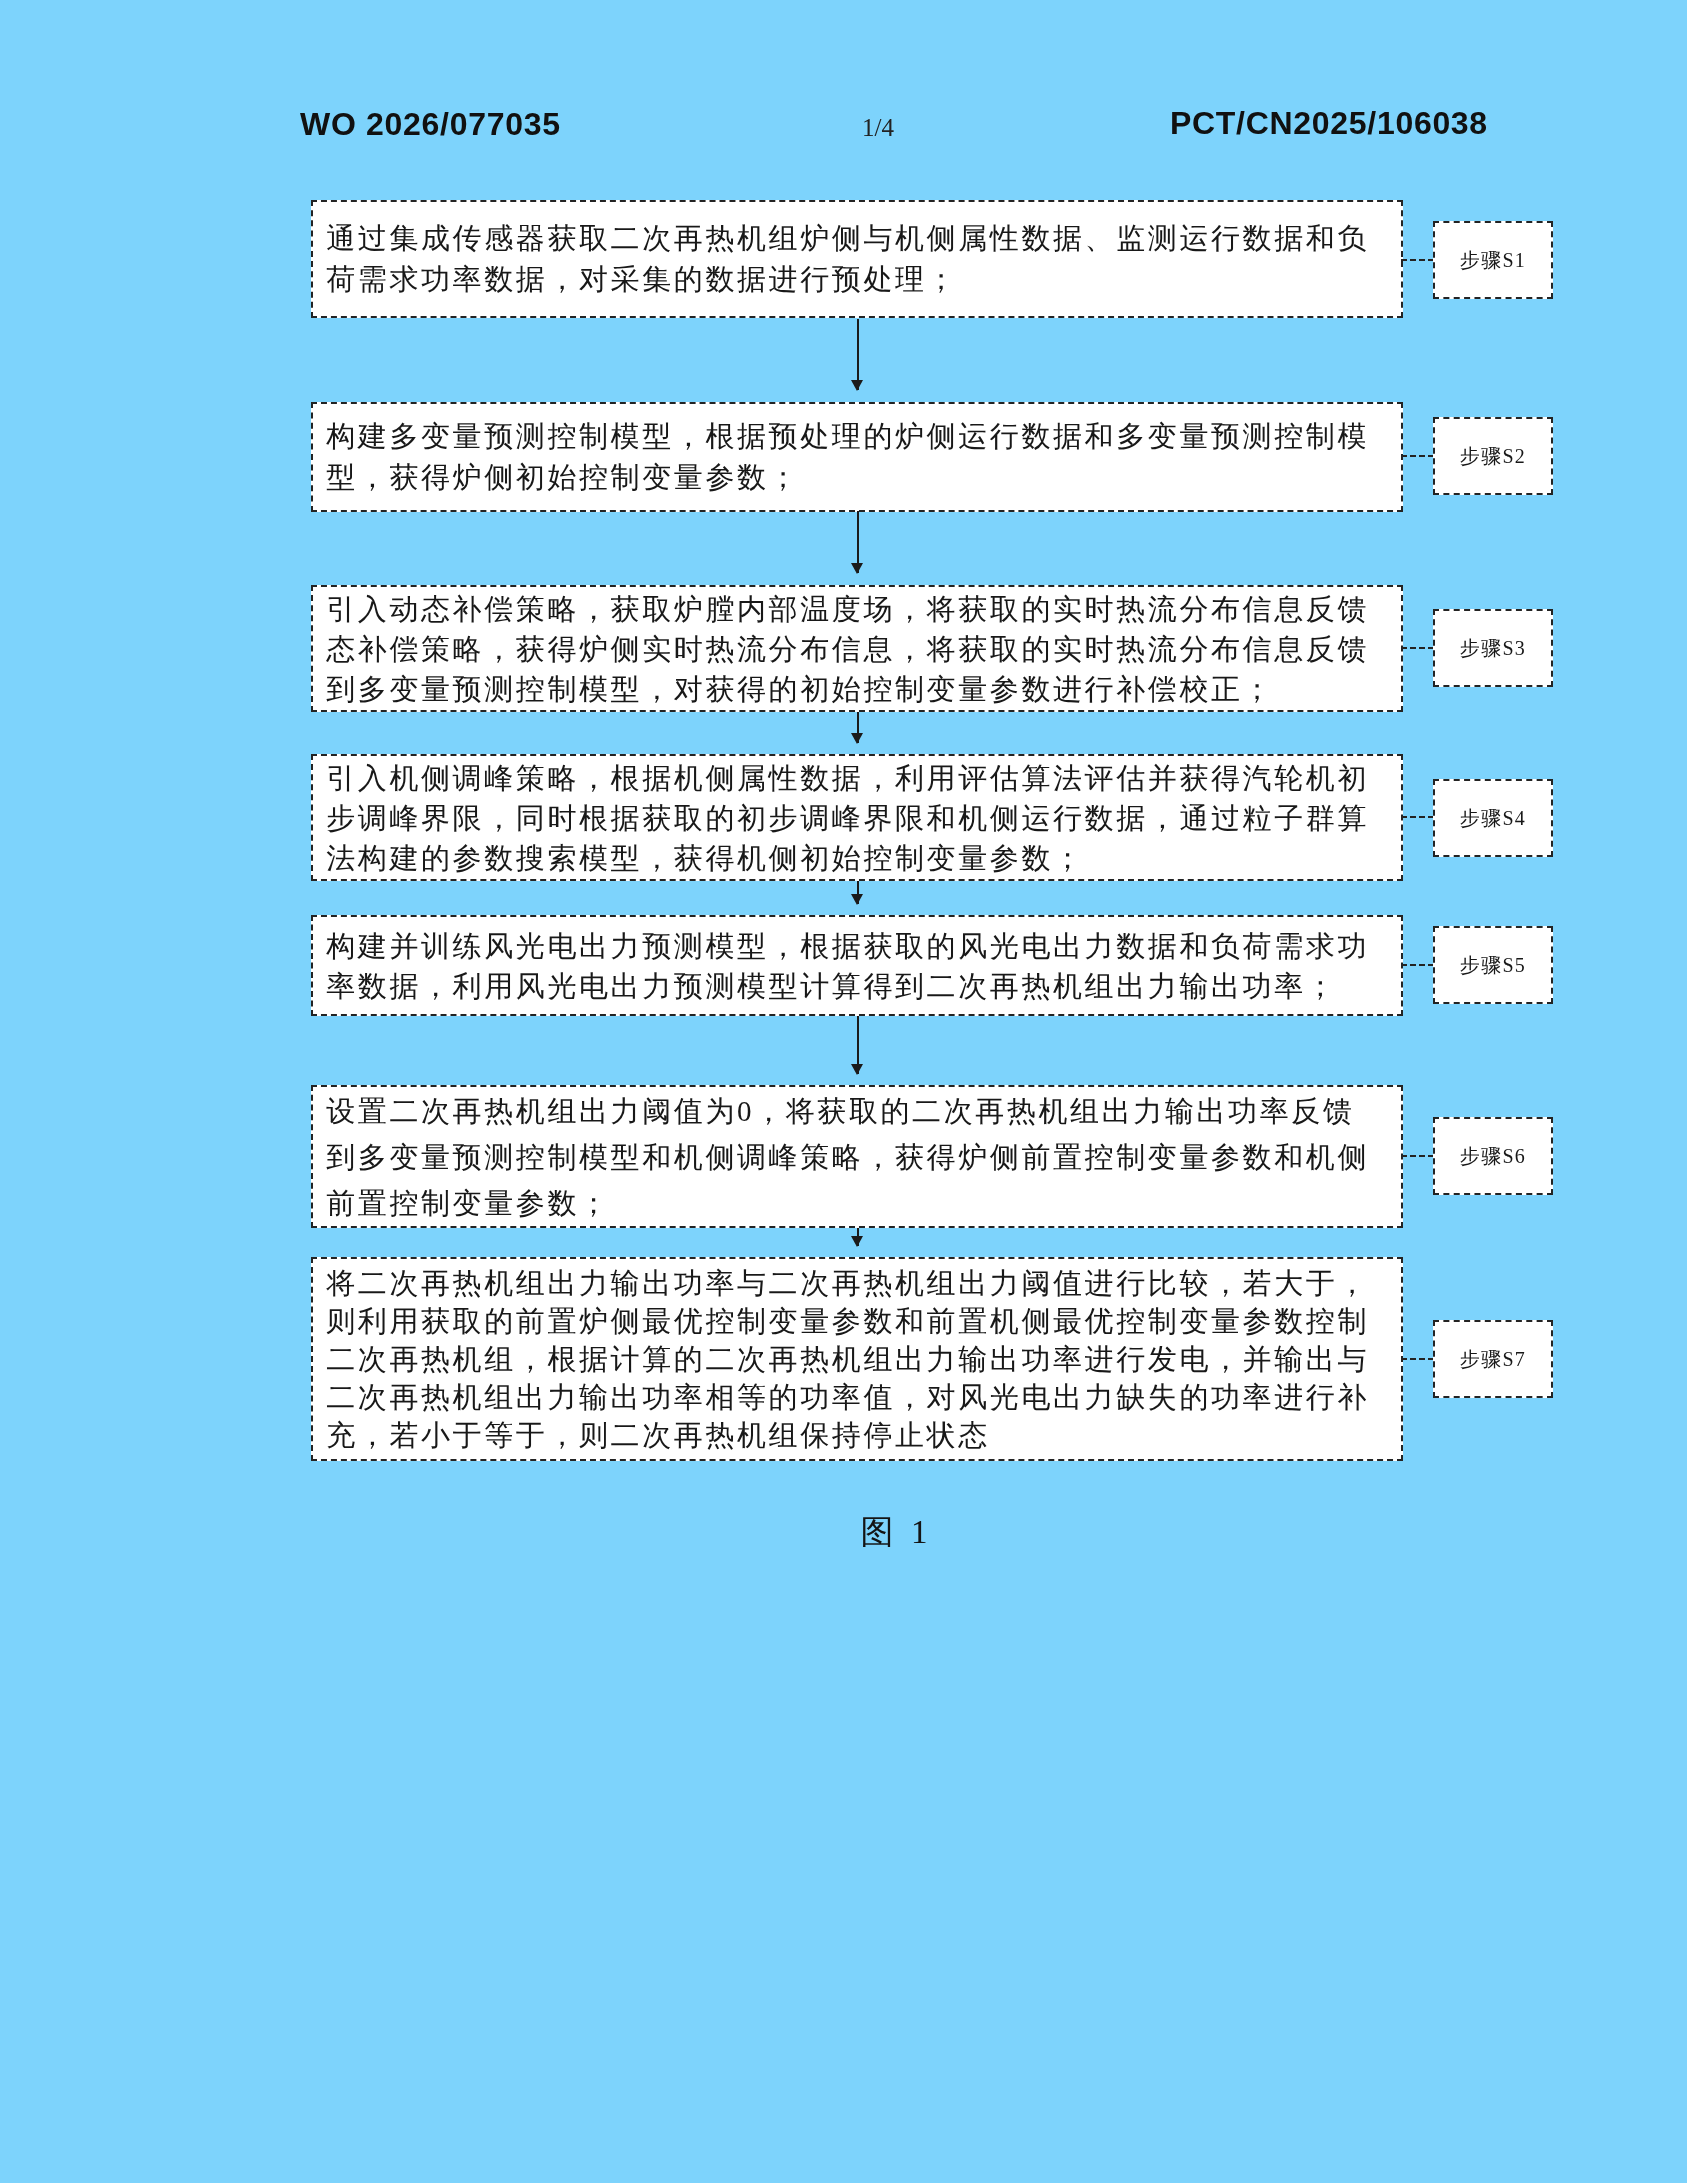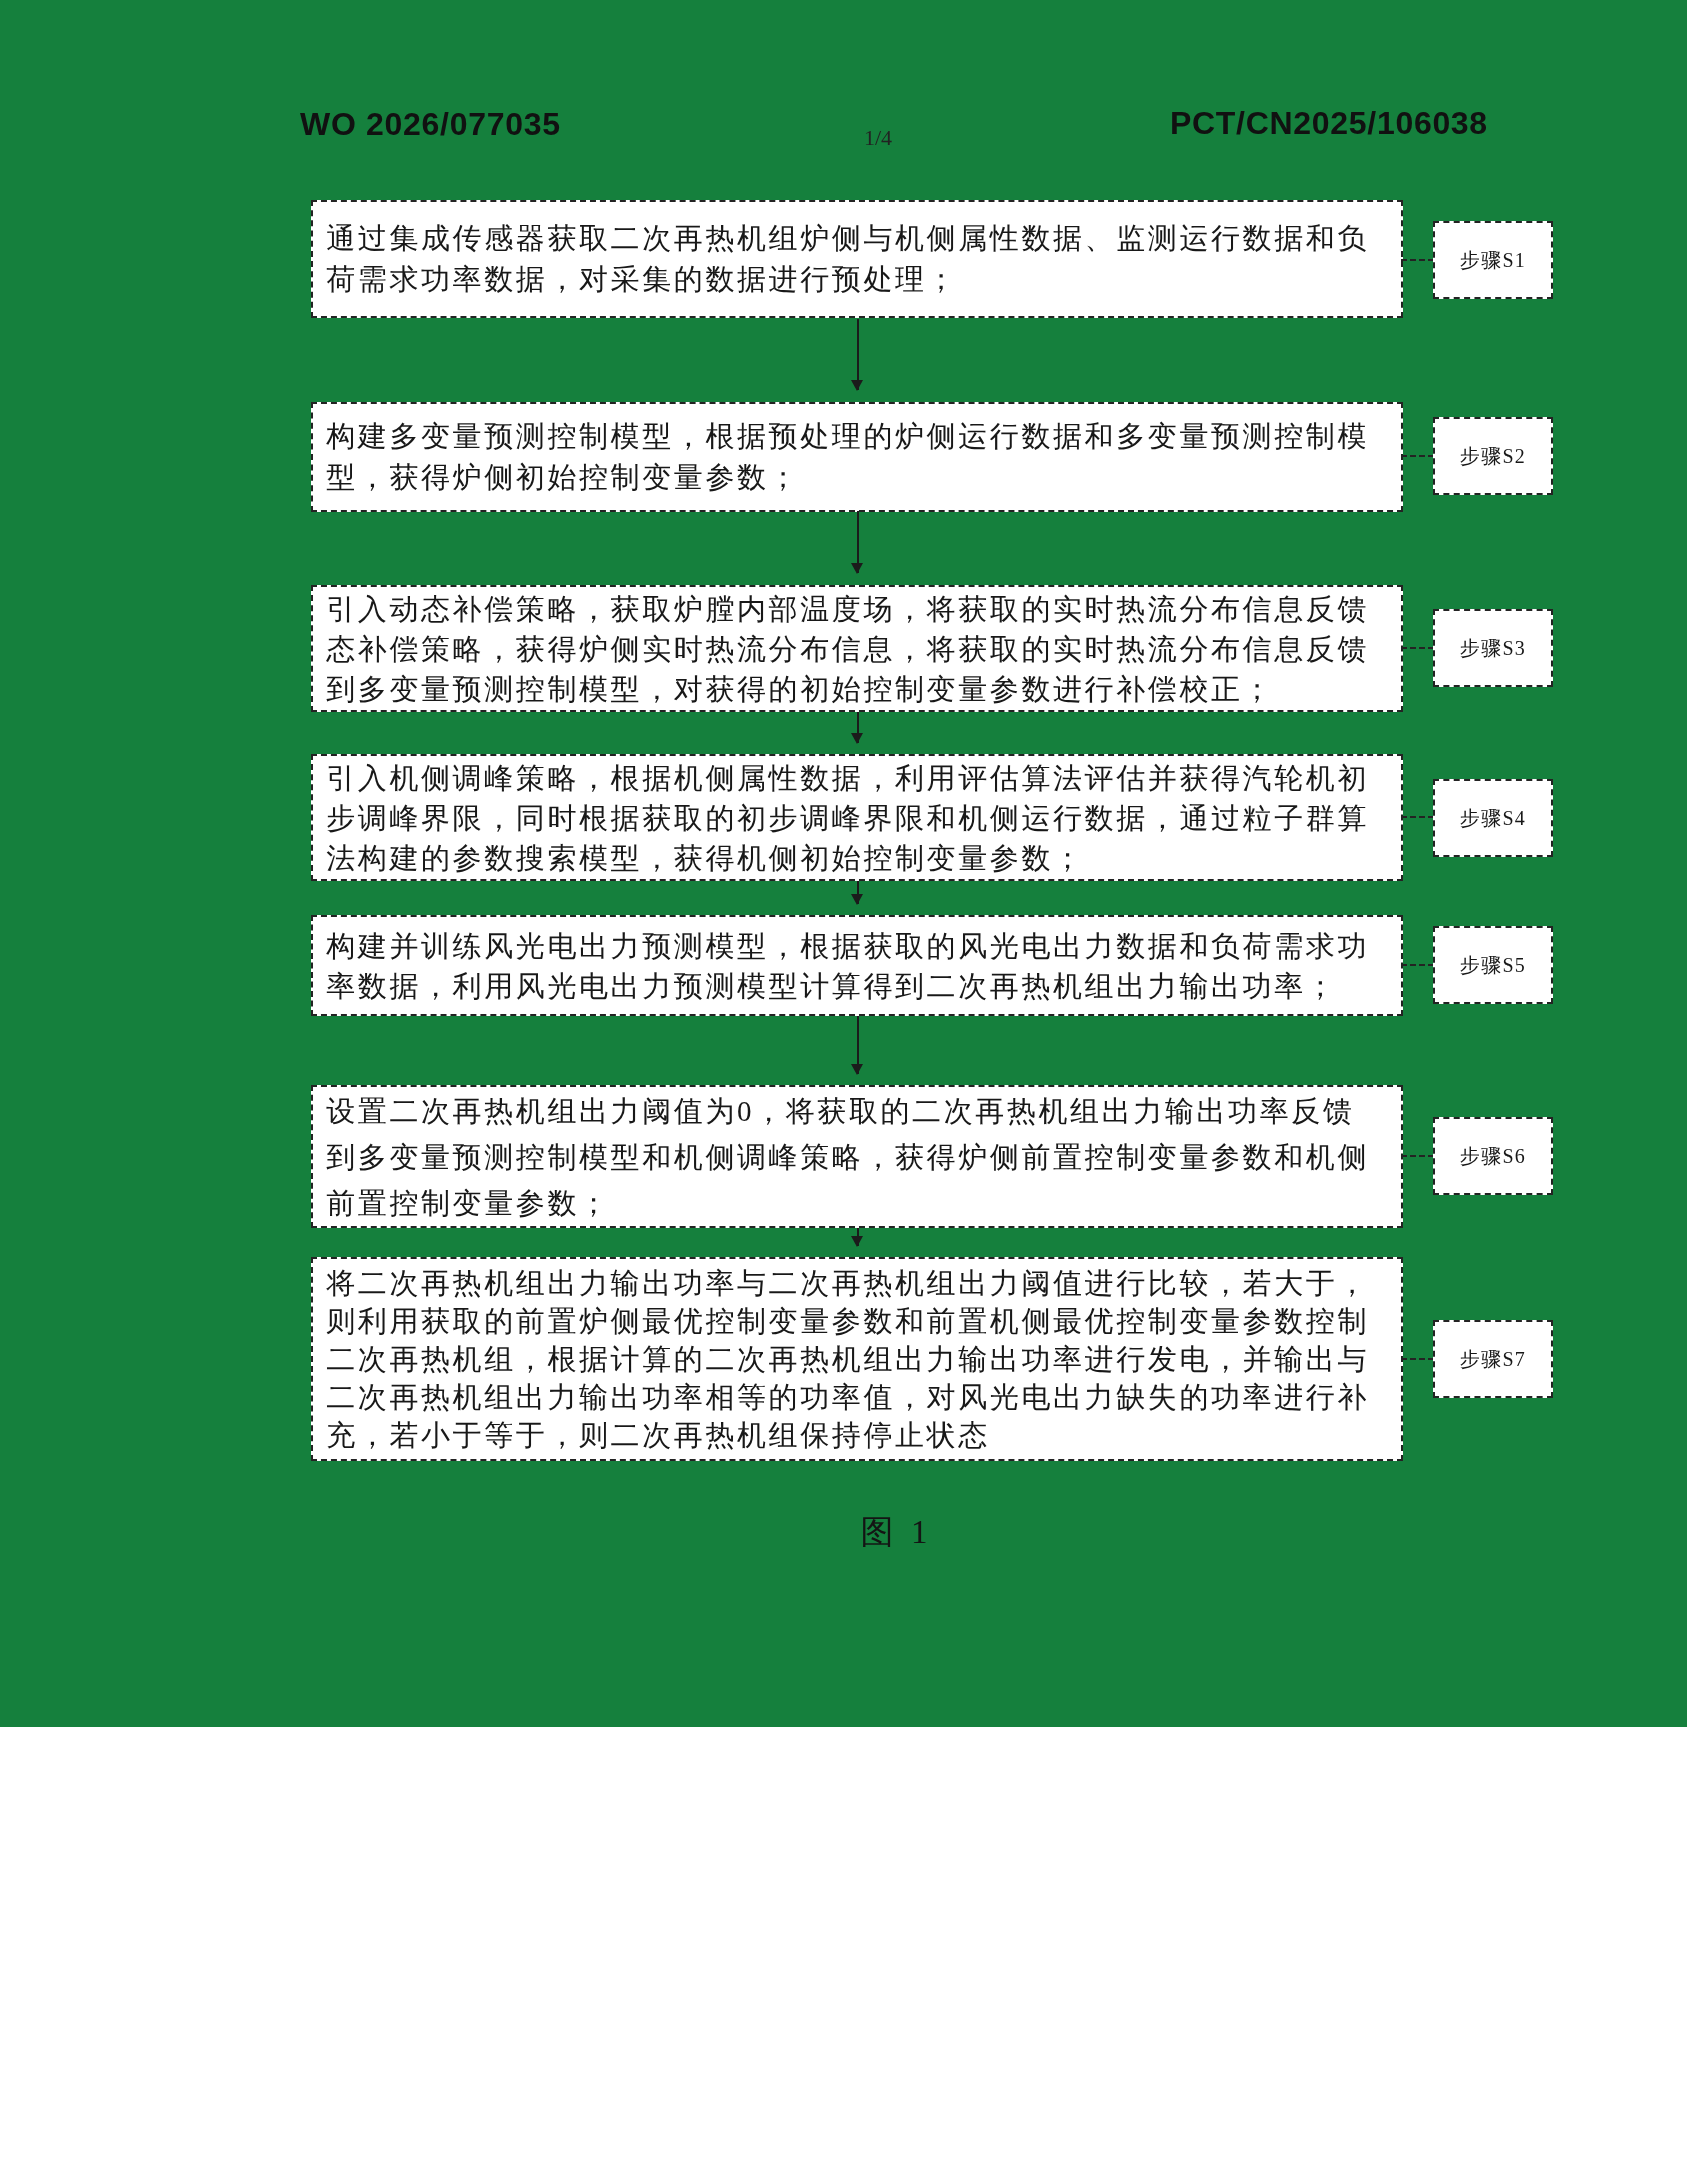--- a/index.html
+++ b/index.html
@@ -3,45 +3,44 @@
 <meta charset="utf-8">
 <style>
   html, body {
     margin: 0;
     padding: 0;
     background: #ffffff;
   }
   .page {
     position: relative;
     width: 1687px;
-    height: 1727px;
-    background: #15803d;
+    height: 2183px;
+    background: #7dd3fc;
     overflow: hidden;
     font-family: "Liberation Serif", "DejaVu Serif", serif;
     color: #161616;
   }
   
   .hdr-left {
     position: absolute;
     left: 300px; top: 106px;
     font-family: "Liberation Sans", "DejaVu Sans", sans-serif;
     font-weight: bold;
     font-size: 32px;
     letter-spacing: 0.7px;
     color: #111;
     white-space: nowrap;
   }
   .hdr-center {
     position: absolute;
     left: 878px; top: 114px;
     transform: translateX(-50%);
-    font-size: 22px;
+    font-size: 25px;
     color: #222;
     white-space: nowrap;
-    margin-top: 11px;
   }
   .hdr-right {
     position: absolute;
     left: 1170px; top: 105px;
     font-family: "Liberation Sans", "DejaVu Sans", sans-serif;
     font-weight: bold;
     font-size: 32px;
     letter-spacing: 0.7px;
     color: #111;
     white-space: nowrap;

